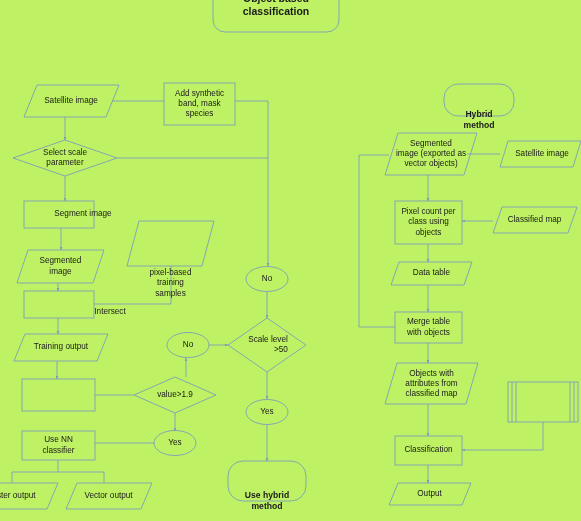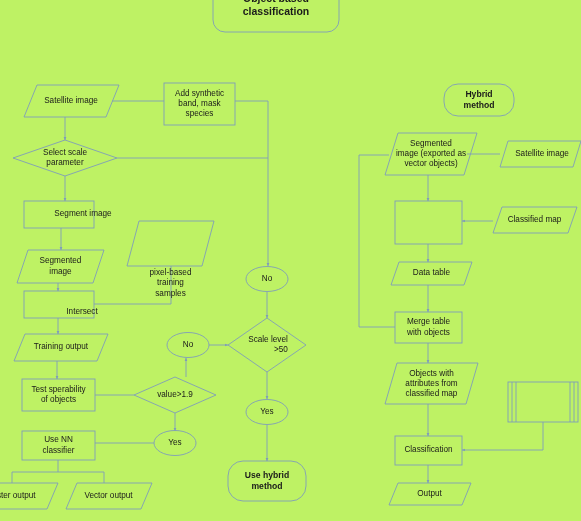--- a/index.html
+++ b/index.html
@@ -28,21 +28,21 @@
     justify-content: center;
     text-align: center;
     color: #1a1a1a;
     font-family: "Liberation Sans", sans-serif;
     font-size: 8.2px;
     line-height: 1.25;
     pointer-events: none;
     white-space: pre-line;
   }
   .lbl.title { font-size: 10.5px; font-weight: bold; }
-  .lbl.term { font-size: 8.6px; font-weight: bold; }
+  .lbl.term { font-size: 8.6px; font-weight: bold; margin-top: 20px; }
 </style>
 </head>
 <body>
 
 <div id="canvas">
 
   <svg width="581" height="521" viewBox="0 0 581 521">
     <defs>
       <marker id="arrow" viewBox="0 0 10 10" refX="8.5" refY="5" markerWidth="4.2" markerHeight="4.2" orient="auto-start-reverse">
         <path d="M 0 1.2 L 9 5 L 0 8.8 z" fill="#7f9db9"></path>
@@ -187,44 +187,45 @@
 band, mask
 species</div>
   <div class="lbl" style="left:26px; top:144px; width:78px; height:28px;">Select scale
 parameter</div>
   <div class="lbl" style="left:24px; top:201px; width:70px; height:27px;padding-left:24px;">Segment image</div>
   <div class="lbl" style="left:20px; top:253px; width:81px; height:27px;">Segmented
 image</div>
   <div class="lbl" style="left:133px; top:224px; width:75px; height:39px;margin-top:40px;">pixel-based
 training
 samples</div>
-  <div class="lbl" style="left:12px; top:291px; width:70px; height:42px;padding-left:35px;">Intersect</div>
+  <div class="lbl" style="left:40px; top:291px; width:70px; height:42px;padding-left:35px;">Intersect</div>
   <div class="lbl" style="left:17px; top:336px; width:88px; height:23px;">Training output</div>
-  <div class="lbl" style="left:22px; top:379px; width:73px; height:32px;">Test sperability
-of objects</div>
   <div class="lbl" style="left:144px; top:388px; width:62px; height:14px;">value&gt;1.9</div>
   <div class="lbl" style="left:170px; top:338px; width:36px; height:14px;">No</div>
   <div class="lbl" style="left:157px; top:436px; width:36px; height:14px;">Yes</div>
   <div class="lbl" style="left:22px; top:431px; width:73px; height:29px;">Use NN
 classifier</div>
   <div class="lbl" style="left:-25px; top:488px; width:72px; height:16px;">Raster output</div>
   <div class="lbl" style="left:68px; top:488px; width:81px; height:16px;">Vector output</div>
   <div class="lbl" style="left:237px; top:331px; width:62px; height:28px;text-align:right;">Scale level
 &gt;50</div>
   <div class="lbl" style="left:249px; top:272px; width:36px; height:14px;">No</div>
   <div class="lbl" style="left:249px; top:405px; width:36px; height:14px;">Yes</div>
   <div class="lbl term" style="left:228px; top:461px; width:78px; height:40px;">Use hybrid
 method</div>
 
   <div class="lbl term" style="left:444px; top:84px; width:70px; height:32px;">Hybrid
 method</div>
   <div class="lbl" style="left:388px; top:136px; width:86px; height:36px;">Segmented
 image (exported as
 vector objects)</div>
   <div class="lbl" style="left:503px; top:146px; width:78px; height:16px;">Satellite image</div>
+  <div class="lbl" style="left:395px; top:201px; width:67px; height:43px;">Pixel count per
+class using
+objects</div>
   <div class="lbl" style="left:497px; top:212px; width:75px; height:16px;">Classified map</div>
   <div class="lbl" style="left:394px; top:265px; width:75px; height:16px;">Data table</div>
   <div class="lbl" style="left:395px; top:312px; width:67px; height:31px;">Merge table
 with objects</div>
   <div class="lbl" style="left:388px; top:366px; width:87px; height:36px;">Objects with
 attributes from
 classified map</div>
   <div class="lbl" style="left:395px; top:436px; width:67px; height:29px;">Classification</div>
   <div class="lbl" style="left:392px; top:486px; width:75px; height:16px;">Output</div>
 

